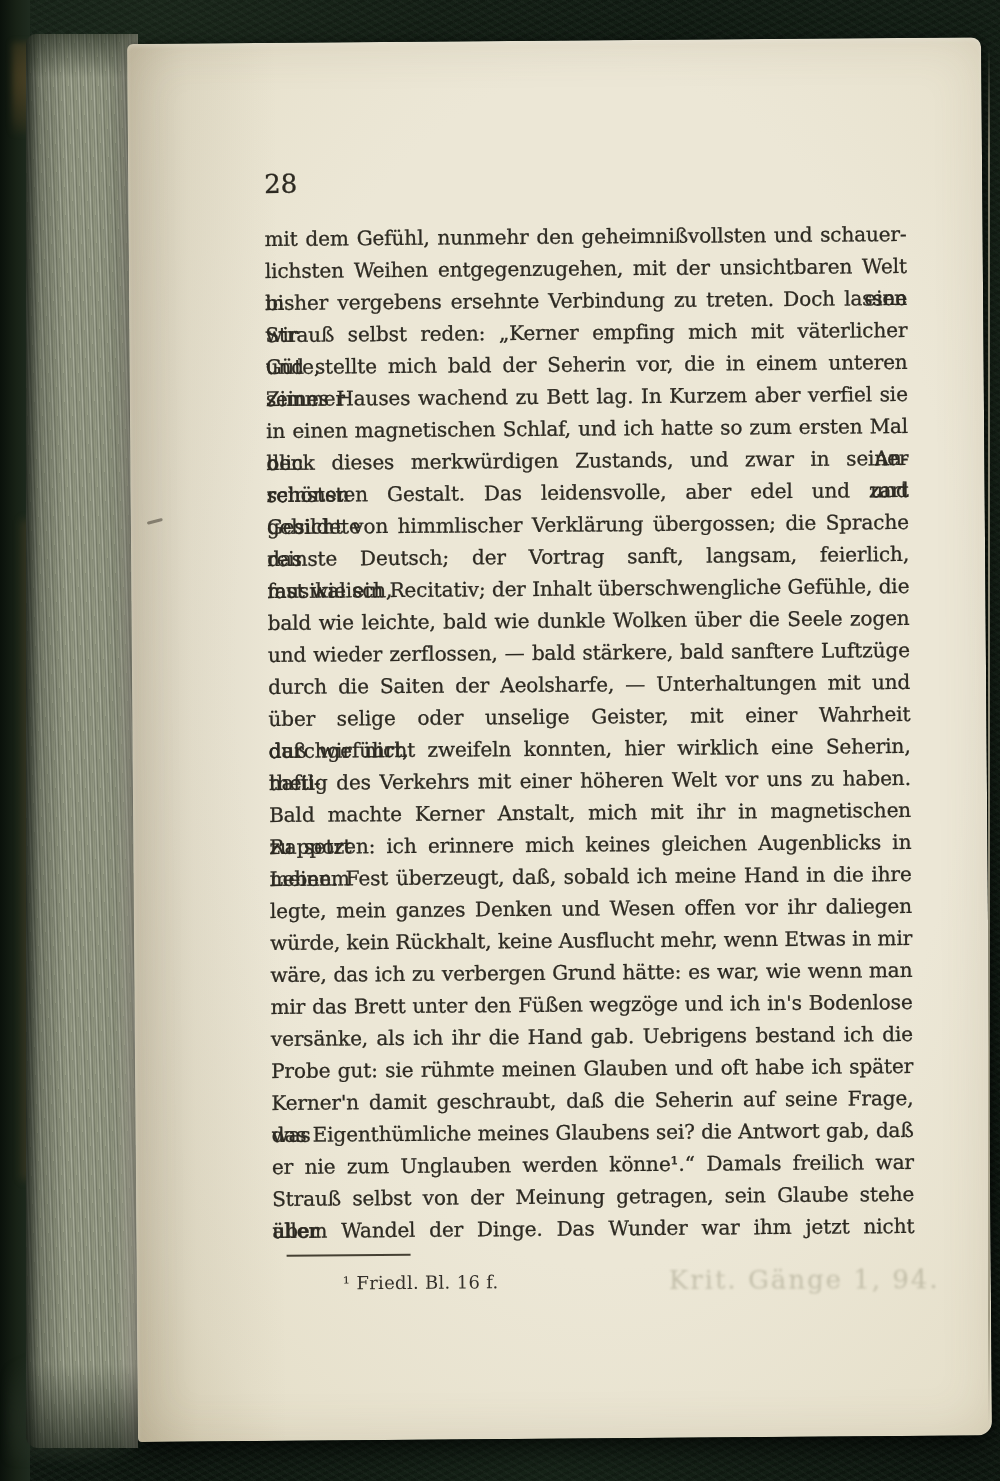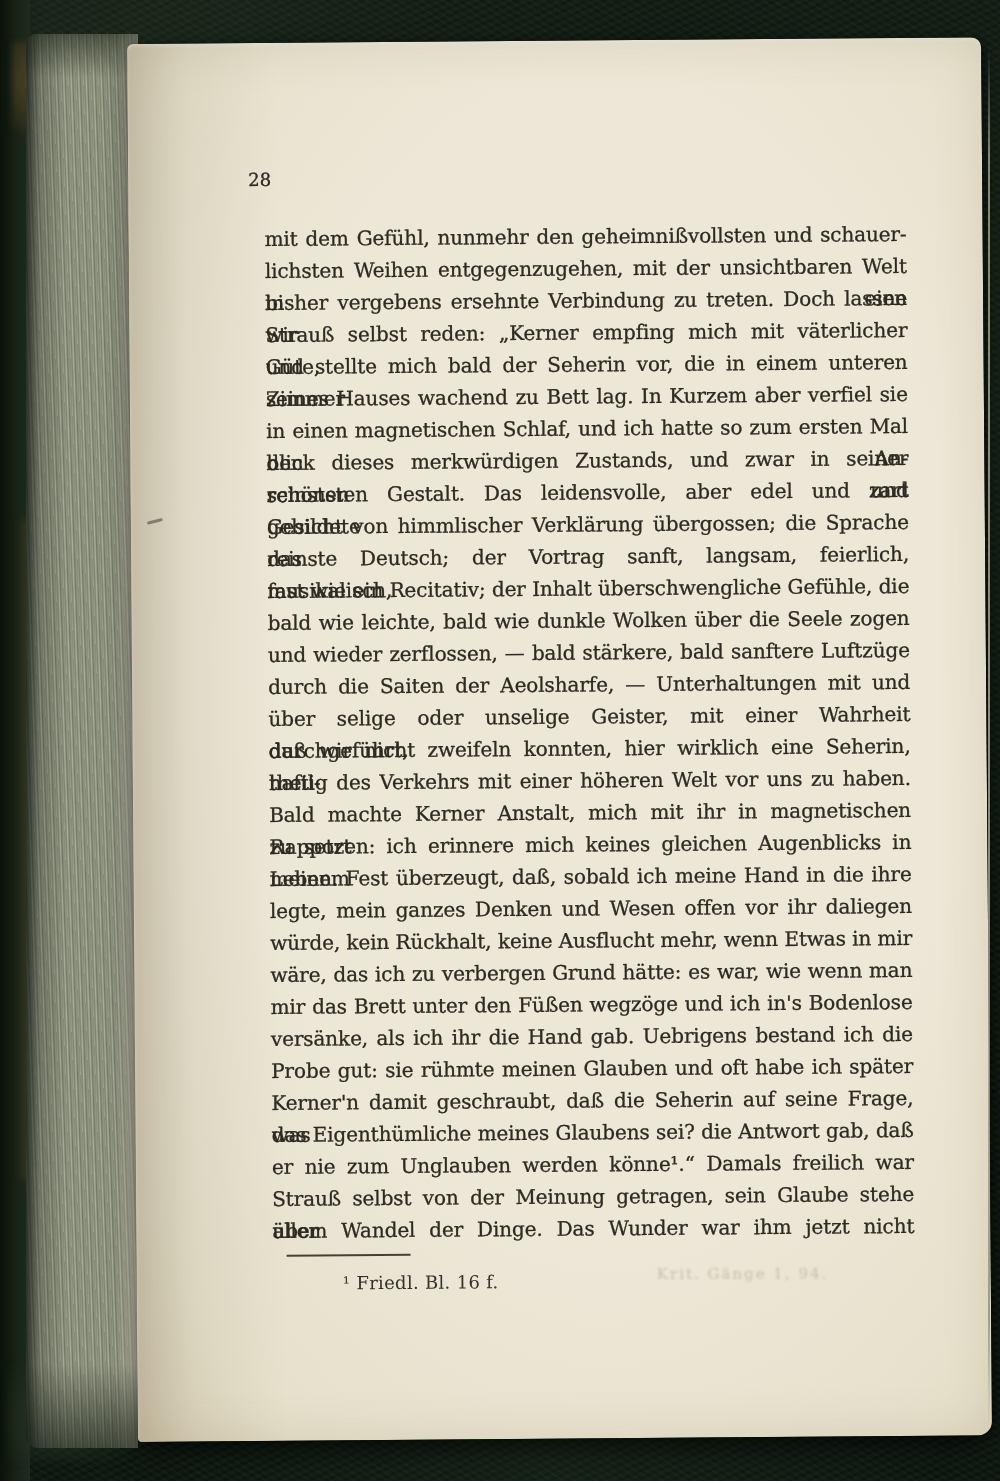--- a/index.html
+++ b/index.html
@@ -34,28 +34,28 @@
     border-radius:6px 10px 14px 4px;
     transform:rotate(-0.45deg);transform-origin:60% 45%;
     background-image:
       linear-gradient(90deg, rgba(88,74,46,0.20), rgba(88,74,46,0.07) 60px, rgba(88,74,46,0) 150px),
       radial-gradient(ellipse at 55% 45%, #ece7d6 55%, #e6e0cb 85%, #ded6bc 100%);
     box-shadow: 0 10px 26px rgba(0,0,0,0.6), 2px 0 6px rgba(0,0,0,0.35),
       inset 0 0 50px rgba(110,95,60,0.16), inset 0 2px 4px rgba(255,255,250,0.35);
   }
   .page-edge-right{position:absolute;left:988px;top:46px;width:2px;height:1380px;opacity:.8;
     background:linear-gradient(180deg, transparent, #a8a28b 8%, #b5ae95 50%, #938d76 92%, transparent);}
-  .page-number{position:absolute;left:120px;top:126px;font-size:18px;color:#2d2a22;
+  .page-number{position:absolute;left:136px;top:126px;font-size:26px;color:#2d2a22;
     -webkit-text-stroke:0.3px #2d2a22;}
   .text-block{position:absolute;left:136px;top:180px;width:642px;}
   .line{height:32px;line-height:32px;font-size:20px;color:#2d2a22;letter-spacing:-0.1px;
     text-align:justify;text-align-last:justify;-webkit-text-stroke:0.3px #2d2a22;}
   .footnote-rule{position:absolute;left:150px;top:1212px;width:124px;height:2px;background:#454033;}
   .footnote{position:absolute;left:206px;top:1230px;font-size:18px;color:#34302a;letter-spacing:0.3px;}
-  .ghost{position:absolute;left:520px;top:1226px;width:330px;font-size:15px;color:#7b795f;
+  .ghost{position:absolute;left:532px;top:1226px;width:330px;font-size:26px;color:#7b795f;
     opacity:0.35;filter:blur(0.8px);letter-spacing:2px;transform:rotate(0.3deg);}
   .margin-mark{position:absolute;left:16px;top:476px;width:16px;height:3px;
     background:rgba(70,64,52,0.55);transform:rotate(-14deg);border-radius:2px;}
 </style>
 </head>
 <body>
 
 <div class="scene">
   <div class="cover-strip"></div>
   <div class="cover-corner-top"></div>

